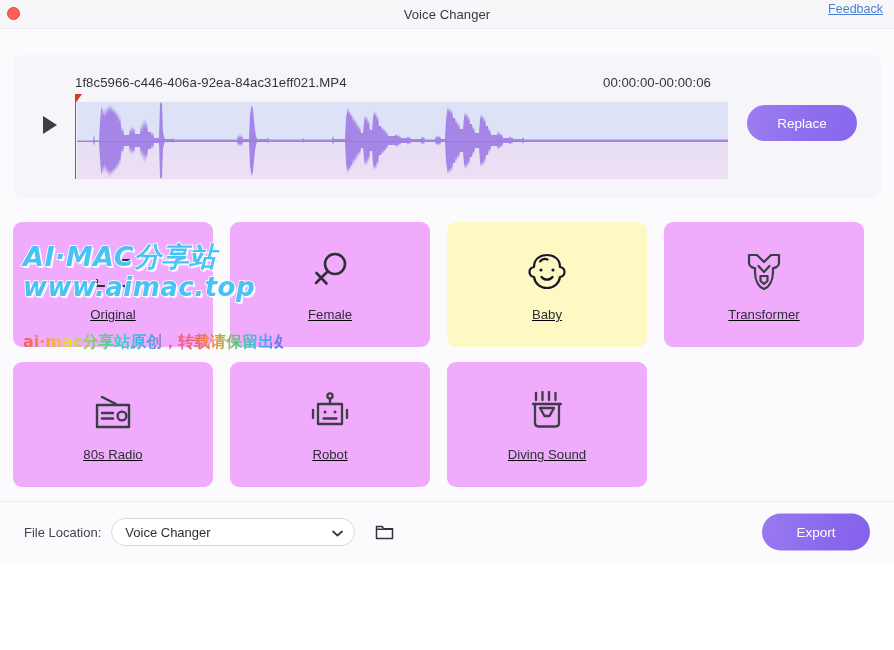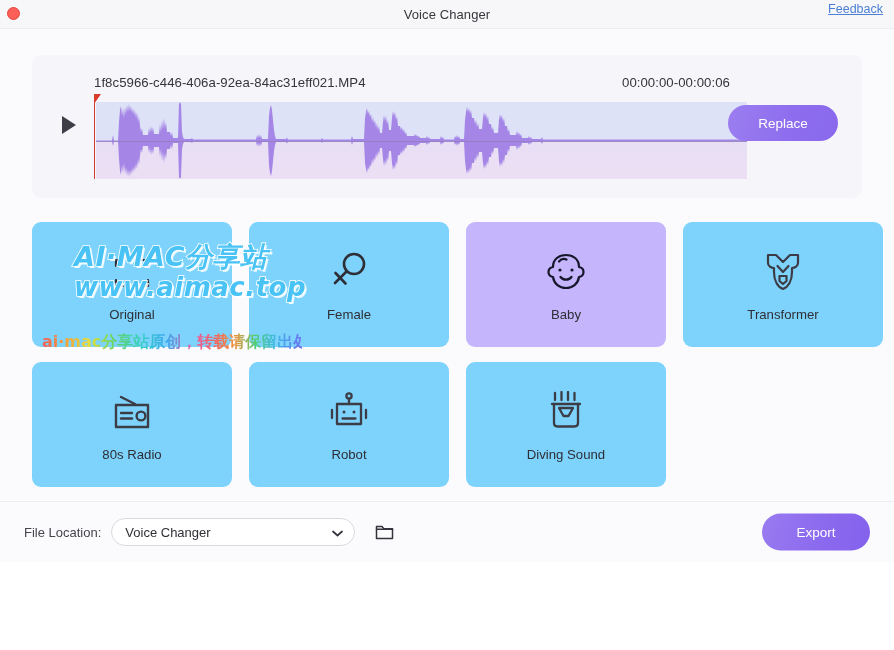--- a/index.html
+++ b/index.html
@@ -39,21 +39,22 @@
     position: absolute; right: 11px; top: 2px;
     font-size: 12.5px; color: #4a7fd4;
     text-decoration: underline;
     cursor: pointer;
   }
 
   
   .body-area {
     flex: 1 1 auto;
     position: relative;
-    padding: 0 32px;
+    padding: 0 13px;
+    text-decoration: underline;
   }
 
   
   .audio-panel {
     margin-top: 26px;
     height: 143px;
     background: #f6f6fa;
     border-radius: 9px;
     position: relative;
   }
@@ -118,29 +119,29 @@
   .grid {
     margin-top: 24px;
     display: grid;
     grid-template-columns: repeat(4, 200px);
     grid-auto-rows: 125px;
     column-gap: 17px;
     row-gap: 15px;
     position: relative;
   }
   .card {
-    background: #7dd3fc;
+    background: #f0abfc;
     border-radius: 9px;
     display: flex; flex-direction: column;
     align-items: center; justify-content: center;
     cursor: pointer;
     position: relative;
   }
   .card.selected {
-    background: #c4b5fd;
+    background: #fef9c3;
   }
   .card .ico {
     height: 44px;
     display: flex; align-items: flex-end; justify-content: center;
     margin-bottom: 16px;
   }
   .card .ico svg { display: block; }
   .card .lbl {
     font-size: 13.2px; color: #2e2e36;
   }
@@ -160,21 +161,20 @@
     font-size: 27px;
     line-height: 30px;
     letter-spacing: .5px;
     color: #49c3f5;
     -webkit-text-stroke: 1.6px #ffffff;
     paint-order: stroke fill;
     text-shadow:
       0 0 1px #ffffff,
       2px 2px 0 rgba(255,255,255,.85);
     white-space: nowrap;
-    margin-left: 32px;
   }
   .wm-line2 { font-size: 26px; }
   .wm-rainbow {
     margin-top: 30px;
     font-family: "DejaVu Sans", sans-serif;
     font-weight: bold;
     font-size: 16px;
     white-space: nowrap;
     background: linear-gradient(90deg,
        #f05a5a 0%, #f0a13c 9%, #e8dd3a 18%,

